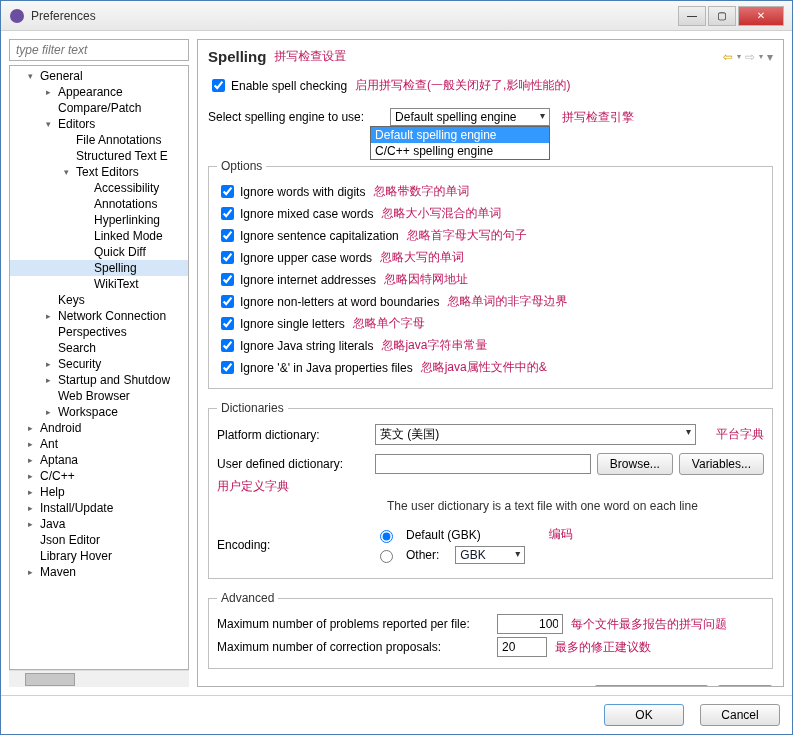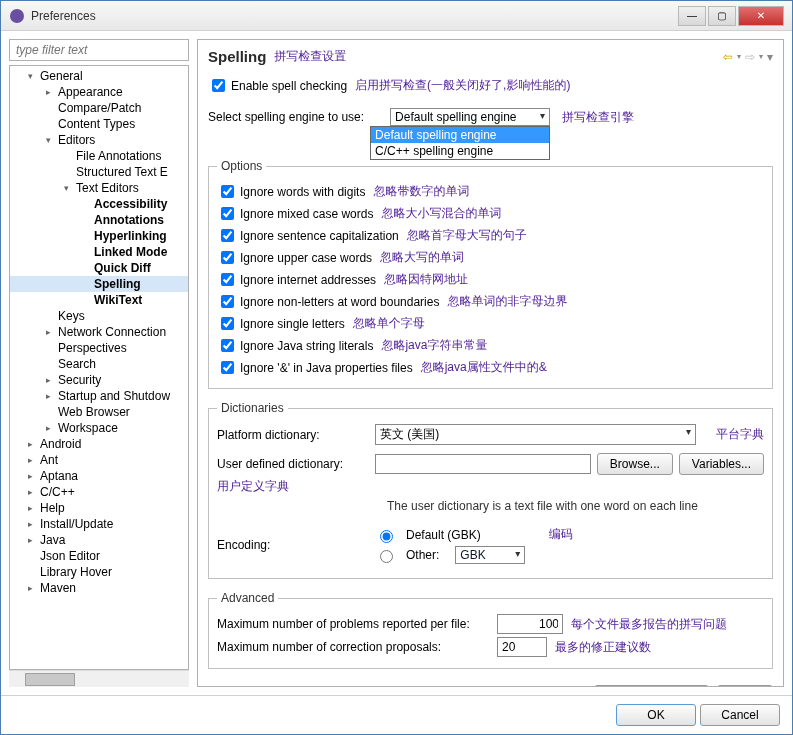--- a/index.html
+++ b/index.html
@@ -14,43 +14,43 @@
 .body { flex: 1; display: flex; padding: 8px; gap: 8px; overflow: hidden; }
 .sidebar { width: 180px; display: flex; flex-direction: column; }
 .filter-input { width: 100%; padding: 3px 6px; border: 1px solid #b0b0b0; color: #888; margin-bottom: 4px; font-style: italic; }
 .tree { flex: 1; border: 1px solid #b0b0b0; overflow-y: auto; overflow-x: hidden; padding: 2px 0; background: #fff; position: relative; }
 .tree-item { padding: 1px 0 1px 4px; white-space: nowrap; cursor: default; display: flex; align-items: center; }
 .tree-item .expander { width: 12px; display: inline-block; color: #666; font-size: 9px; }
 .tree-item.selected { background: #d4e6f7; }
 .ind1 { padding-left: 18px; }
 .ind2 { padding-left: 36px; }
 .ind3 { padding-left: 54px; }
-.ind4 { padding-left: 72px; font-weight: bold; }
+.ind4 { padding-left: 72px; }
 .tree-scroll-h { height: 17px; border-top: 1px solid #ddd; background: #f0f0f0; position: relative; }
 .tree-scroll-h .thumb { position: absolute; left: 16px; top: 2px; width: 50px; height: 13px; background: #c8c8c8; border: 1px solid #a0a0a0; }
 .main { flex: 1; display: flex; flex-direction: column; border: 1px solid #b0b0b0; padding: 8px 10px; overflow-y: auto; }
 .main-header { display: flex; align-items: center; margin-bottom: 8px; }
 .main-title { font-size: 15px; font-weight: bold; color: #2a2a2a; }
-.annot { color: #4c1d95; margin-left: 8px; }
+.annot { color: #be185d; margin-left: 8px; }
 .nav-arrows { margin-left: auto; display: flex; gap: 4px; align-items: center; }
 .row { display: flex; align-items: center; margin: 3px 0; }
 .chk { margin-right: 6px; }
 fieldset { border: 1px solid #c0c0c0; margin: 6px 0; padding: 6px 8px 8px; }
 legend { padding: 0 4px; color: #333; }
 .select { border: 1px solid #888; background: #fff; padding: 1px 18px 1px 4px; position: relative; display: inline-block; min-width: 150px; }
 .select::after { content: "▾"; position: absolute; right: 4px; top: 1px; font-size: 10px; color: #333; }
 .dropdown-open { position: relative; display: inline-block; padding-left: 20px; }
 .dropdown-list { position: absolute; top: 100%; left: 0; right: 0; border: 1px solid #666; background: #fff; z-index: 10; }
 .dropdown-item { padding: 1px 4px; }
 .dropdown-item.hl { background: #3399ff; color: #fff; }
 .text-input { border: 1px solid #888; padding: 2px 4px; background: #fff; }
 .btn { border: 1px solid #999; background: linear-gradient(#fdfdfd,#e3e3e3); padding: 3px 12px; border-radius: 3px; cursor: default; }
 .radio-row { display: flex; align-items: center; margin: 3px 0; gap: 8px; }
 .radio-row input { margin-right: 5px; }
-.footer { padding: 8px 12px; border-top: 1px solid #d0d0d0; display: flex; justify-content: flex-end; gap: 4px; }
+.footer { padding: 8px 12px; border-top: 1px solid #d0d0d0; display: flex; justify-content: flex-end; gap: 16px; }
 .bottom-btns { display: flex; justify-content: flex-end; gap: 8px; margin-top: 10px; }
 .note { color: #333; margin: 4px 0 4px 170px; }
 .lbl { min-width: 158px; display: inline-block; }
 </style>
 </head>
 <body>
 
 <div class="window">
   <div class="titlebar">
     <svg class="titlebar-icon" viewBox="0 0 16 16">
@@ -74,24 +74,20 @@
           </div>
           <div class="tree-item ind2">
             <span class="expander">▸</span>
             <span>Appearance</span>
           </div>
           <div class="tree-item ind2">
             <span class="expander"></span>
             <span>Compare/Patch</span>
           </div>
           <div class="tree-item ind2">
-            <span class="expander"></span>
-            <span>Content Types</span>
-          </div>
-          <div class="tree-item ind2">
             <span class="expander">▾</span>
             <span>Editors</span>
           </div>
           <div class="tree-item ind3">
             <span class="expander"></span>
             <span>File Annotations</span>
           </div>
           <div class="tree-item ind3">
             <span class="expander"></span>
             <span>Structured Text E</span>

